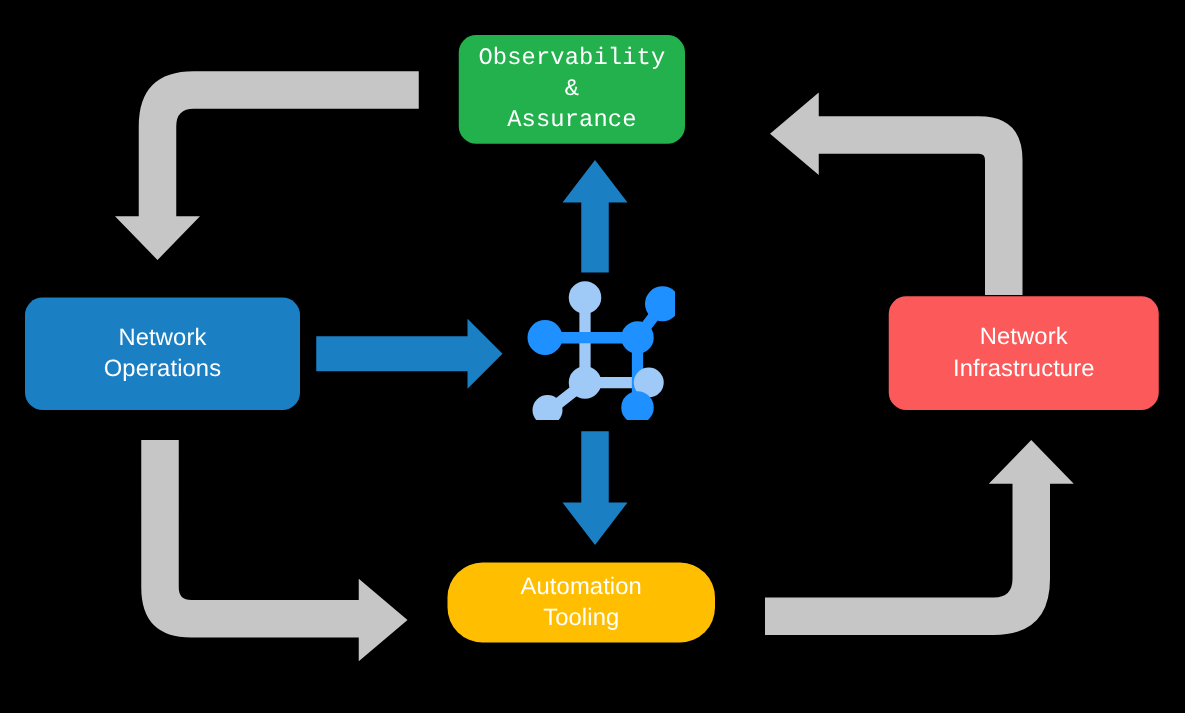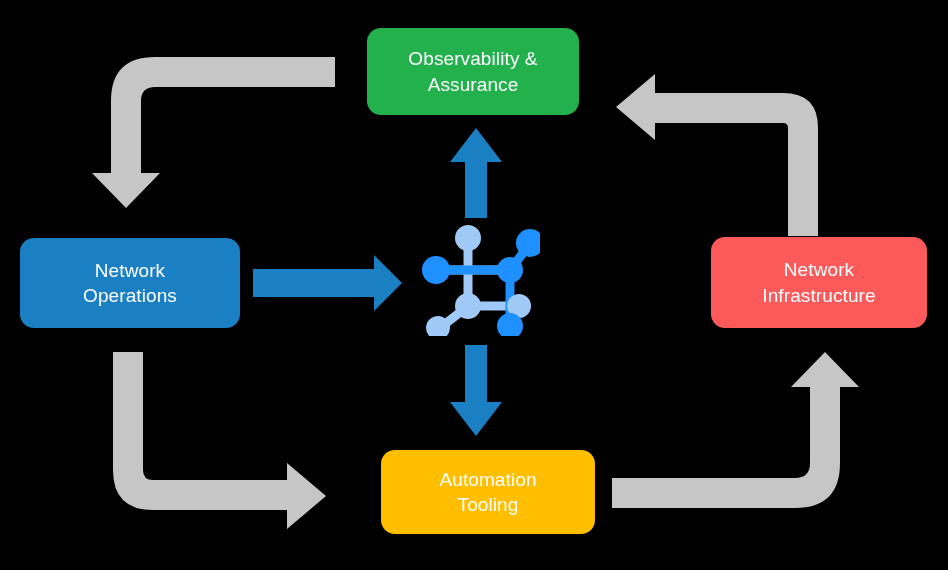--- a/index.html
+++ b/index.html
@@ -15,24 +15,24 @@
     color:#ffffff;
     font-size:19px;
     line-height:1.32;
     font-weight:400;
     letter-spacing:0.1px;
     box-sizing:border-box;
     padding:4px 10px;
     white-space:pre-line;
     z-index:3;
   }
-  #box-observability{left:367px;top:28px;width:212px;height:87px;}
+  #box-observability{left:367px;top:28px;width:181px;height:87px;font-family:Liberation Mono, monospace;}
   #box-operations{left:20px;top:238px;width:220px;height:90px;}
   #box-infrastructure{left:711px;top:237px;width:216px;height:91px;}
-  #box-automation{left:381px;top:450px;width:214px;height:84px;}
+  #box-automation{left:358px;top:450px;width:214px;height:64px;border-radius:28px;}
   #network-icon{position:absolute;left:420px;top:218px;width:120px;height:118px;z-index:4;}
 </style>
 </head>
 <body>
 
 <div id="stage">
 
   <svg id="svg-layer" viewBox="0 0 948 570" xmlns="http://www.w3.org/2000/svg">
 
     <path fill="#C6C6C6" d="M 335,57 L 155,57 Q 111,57 111,101 L 111,173 L 92,173 L 126,208 L 160,173 L 141,173 L 141,101 Q 141,87 155,87 L 335,87 Z"></path>

